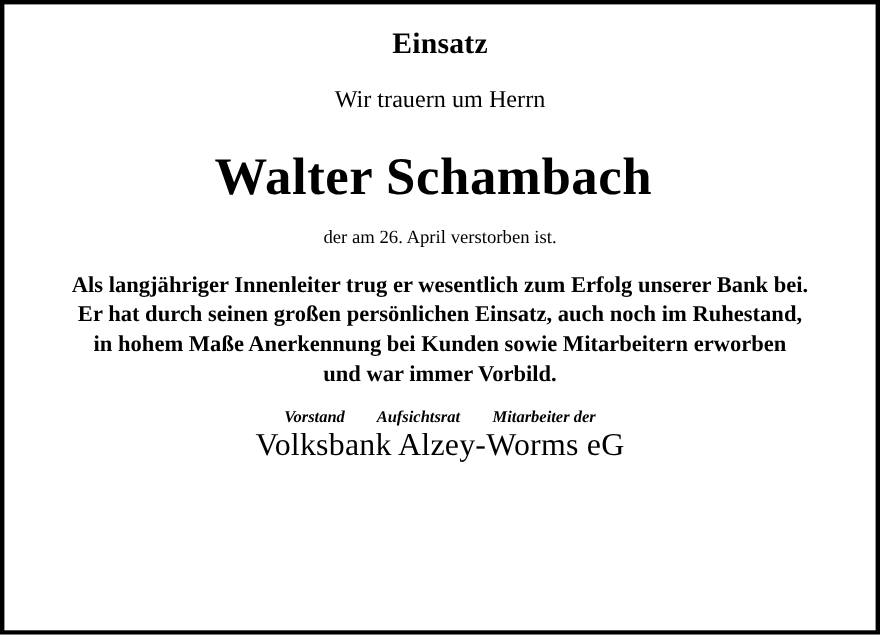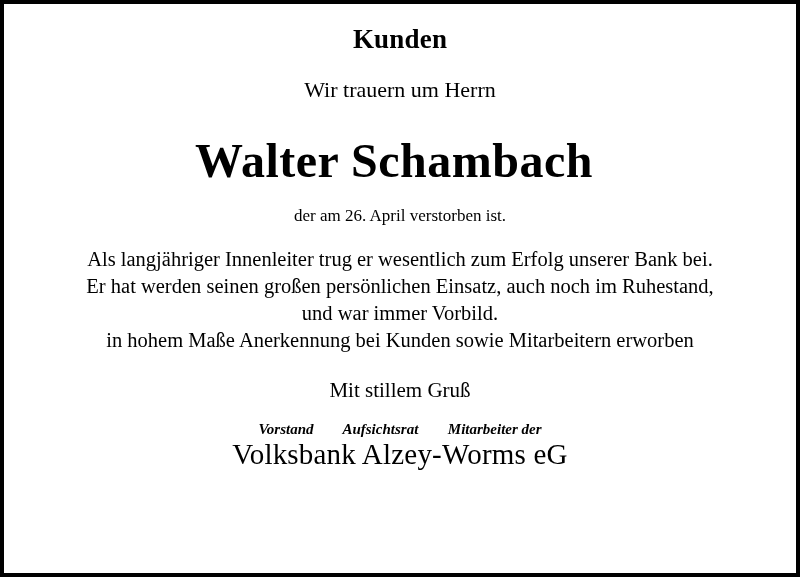--- a/index.html
+++ b/index.html
@@ -49,20 +49,21 @@
   }
   .para {
     font-size: 20.5px;
     line-height: 1.32;
     margin: 0 0 18px 0;
     max-width: 740px;
   }
   .para .line {
     display: block;
     white-space: nowrap;
+    font-weight: bold;
   }
   .closing {
     font-size: 21px;
     margin: 6px 0 18px 0;
   }
   .signers {
     font-size: 15px;
     font-weight: bold;
     margin-bottom: 0;
     font-style: italic;
@@ -75,37 +76,36 @@
     font-size: 29px;
     font-weight: normal;
     letter-spacing: 0.2px;
   }
 </style>
 </head>
 <body>
 
 <div class="obituary">
 
-  <div class="heading">Kunden</div>
+  <div class="heading">Einsatz</div>
 
   <div class="intro">Wir trauern um Herrn</div>
 
   <div class="name">Walter Schambach</div>
 
   <div class="death-line">der am 26. April verstorben ist.</div>
 
   <div class="para">
     <span class="line">Als langjähriger Innenleiter trug er wesentlich zum Erfolg unserer Bank bei.</span>
-    <span class="line">Er hat werden seinen großen persönlichen Einsatz, auch noch im Ruhestand,</span>
+    <span class="line">Er hat durch seinen großen persönlichen Einsatz, auch noch im Ruhestand,</span>
+    <span class="line">in hohem Maße Anerkennung bei Kunden sowie Mitarbeitern erworben</span>
     <span class="line">und war immer Vorbild.</span>
-    <span class="line">in hohem Maße Anerkennung bei Kunden sowie Mitarbeitern erworben</span>
   </div>
 
 
-  <div class="closing">Mit stillem Gruß</div>
 
   <div class="signers">
     <span>Vorstand</span>
     <span class="sp"></span>
     <span>Aufsichtsrat</span>
     <span class="sp"></span>
     <span>Mitarbeiter der</span>
   </div>
 
   <div class="company">Volksbank Alzey-Worms eG</div>

